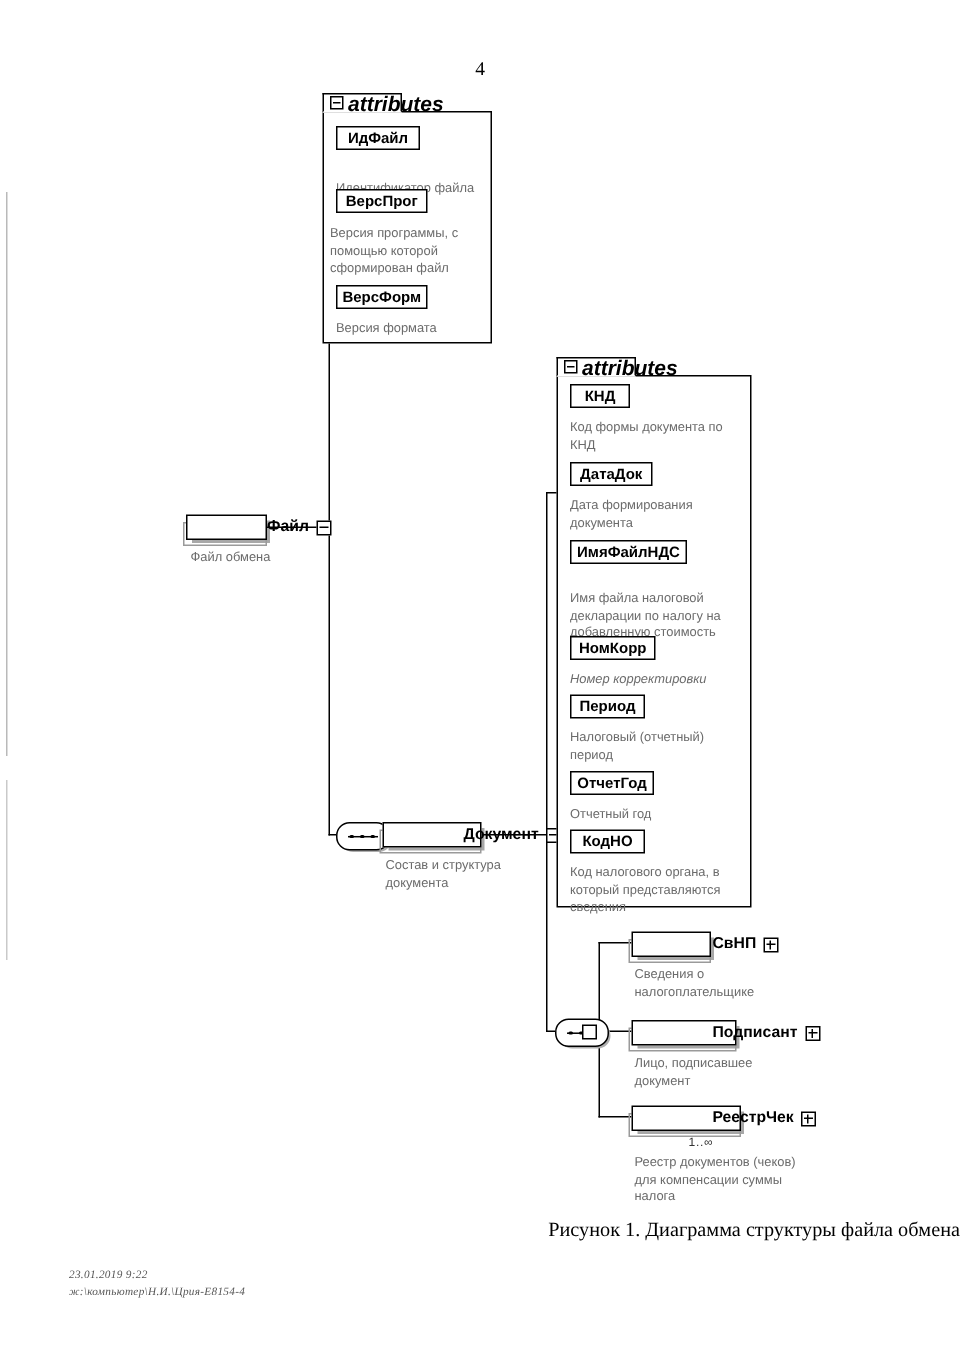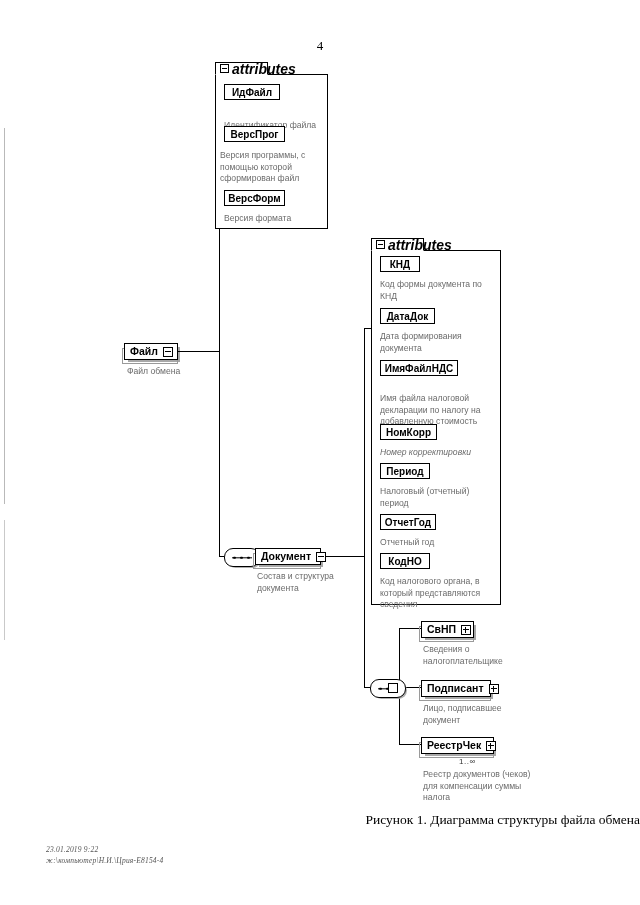--- a/index.html
+++ b/index.html
@@ -42,21 +42,21 @@
     box-sizing:border-box;
     border:1.6px solid #000;
     background:#fff;
     height:17px;
     display:flex;align-items:center;
     padding:0 5px;
     font-size:10.5px;font-weight:bold;
     white-space:nowrap;
     letter-spacing:0px;
   }
-  .node .lbl{line-height:1;}
+  .node .lbl{line-height:1;margin-left:48px;}
   .node.shadow::after{
     content:"";position:absolute;left:3px;top:3px;right:-3px;bottom:-3px;
     background:#a8a8a8;z-index:-1;
   }
 
   
   .ghost{
     position:absolute;box-sizing:border-box;
     border:1px solid #9a9a9a;
     background:transparent;

